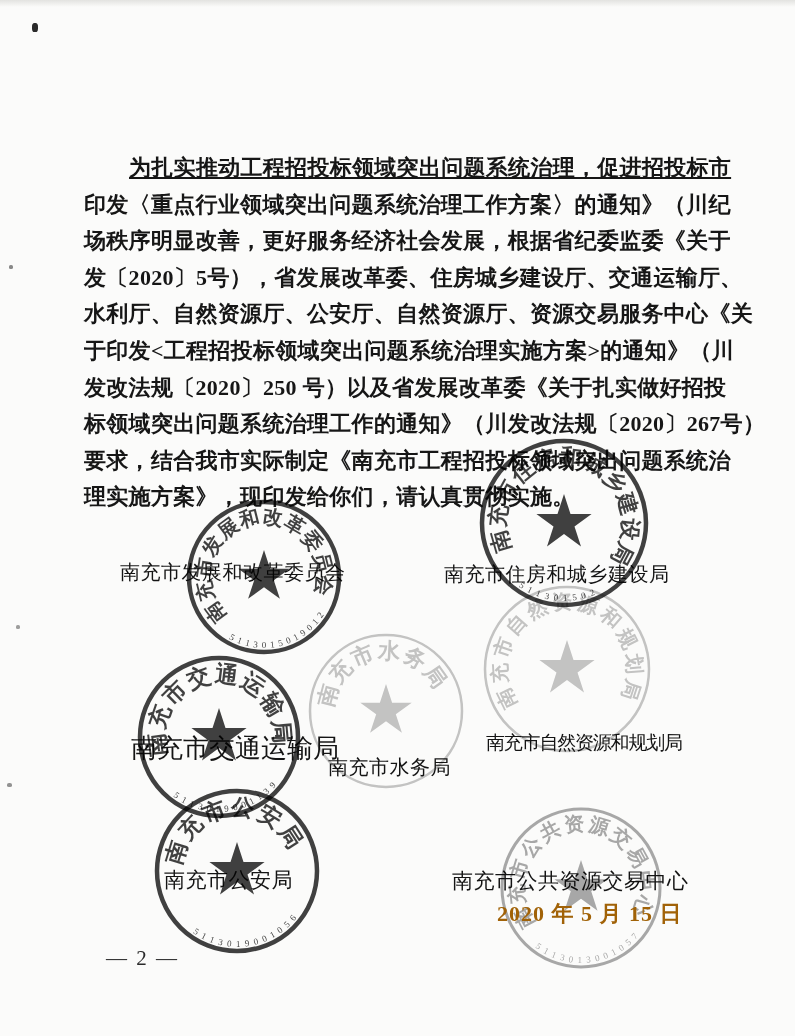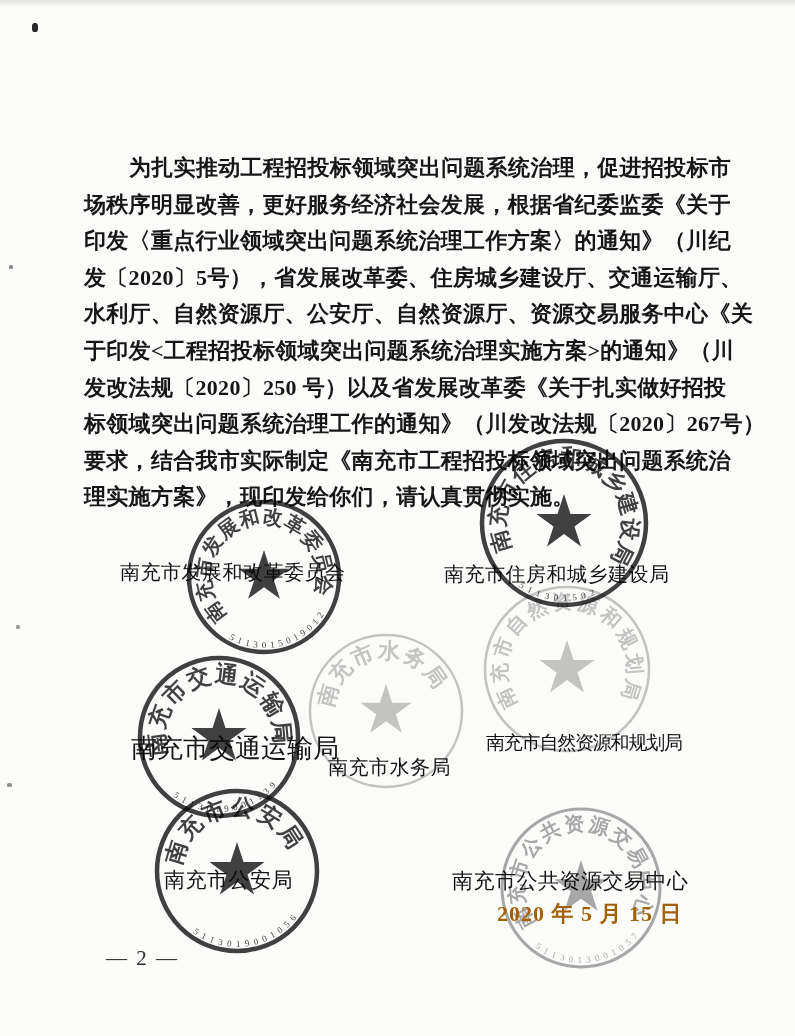--- a/index.html
+++ b/index.html
@@ -18,21 +18,21 @@
   
   .doc-text{
     position:absolute;left:84px;top:150px;width:636px;
     font-size:22px;color:#161616;font-weight:600;
     letter-spacing:.3px;
   }
   .doc-line{
     height:36.6px;line-height:36.6px;white-space:nowrap;
     text-align:justify;text-align-last:justify;
   }
-  .doc-line.first{text-indent:45px;}
+  .doc-line.first{text-indent:45px;text-decoration:underline;}
   .doc-line.last{text-align-last:left;}
 
   
   .sig-label{
     position:absolute;font-size:20px;font-weight:400;color:#141414;
     white-space:nowrap;letter-spacing:.5px;
   }
   #sig-label-0{left:120px;top:559px;}
   #sig-label-1{left:444px;top:561px;}
   #sig-label-2{left:131px;top:731px;letter-spacing:0;font-size:26px;}
@@ -59,22 +59,22 @@
 <body>
 
 <div class="scan-edge"></div>
 <div class="speck" style="left:32px;top:23px;width:6px;height:9px;"></div>
 <div class="speck" style="left:9px;top:265px;width:4px;height:4px;opacity:.55;"></div>
 <div class="speck" style="left:16px;top:625px;width:4px;height:4px;opacity:.45;"></div>
 <div class="speck" style="left:7px;top:783px;width:5px;height:4px;opacity:.5;"></div>
 
 <div class="doc-text">
     <div class="doc-line first">为扎实推动工程招投标领域突出问题系统治理，促进招投标市</div>
+    <div class="doc-line">印发〈重点行业领域突出问题系统治理工作方案〉的通知》（川纪</div>
     <div class="doc-line">场秩序明显改善，更好服务经济社会发展，根据省纪委监委《关于</div>
-    <div class="doc-line">印发〈重点行业领域突出问题系统治理工作方案〉的通知》（川纪</div>
     <div class="doc-line">发〔2020〕5号），省发展改革委、住房城乡建设厅、交通运输厅、</div>
     <div class="doc-line">水利厅、自然资源厅、公安厅、自然资源厅、资源交易服务中心《关</div>
     <div class="doc-line">于印发&lt;工程招投标领域突出问题系统治理实施方案&gt;的通知》（川</div>
     <div class="doc-line">发改法规〔2020〕250 号）以及省发展改革委《关于扎实做好招投</div>
     <div class="doc-line">标领域突出问题系统治理工作的通知》（川发改法规〔2020〕267号）</div>
     <div class="doc-line">要求，结合我市实际制定《南充市工程招投标领域突出问题系统治</div>
     <div class="doc-line last">理实施方案》，现印发给你们，请认真贯彻实施。</div>
   </div>
 
 <div class="sig-label" id="sig-label-0">南充市发展和改革委员会</div>

